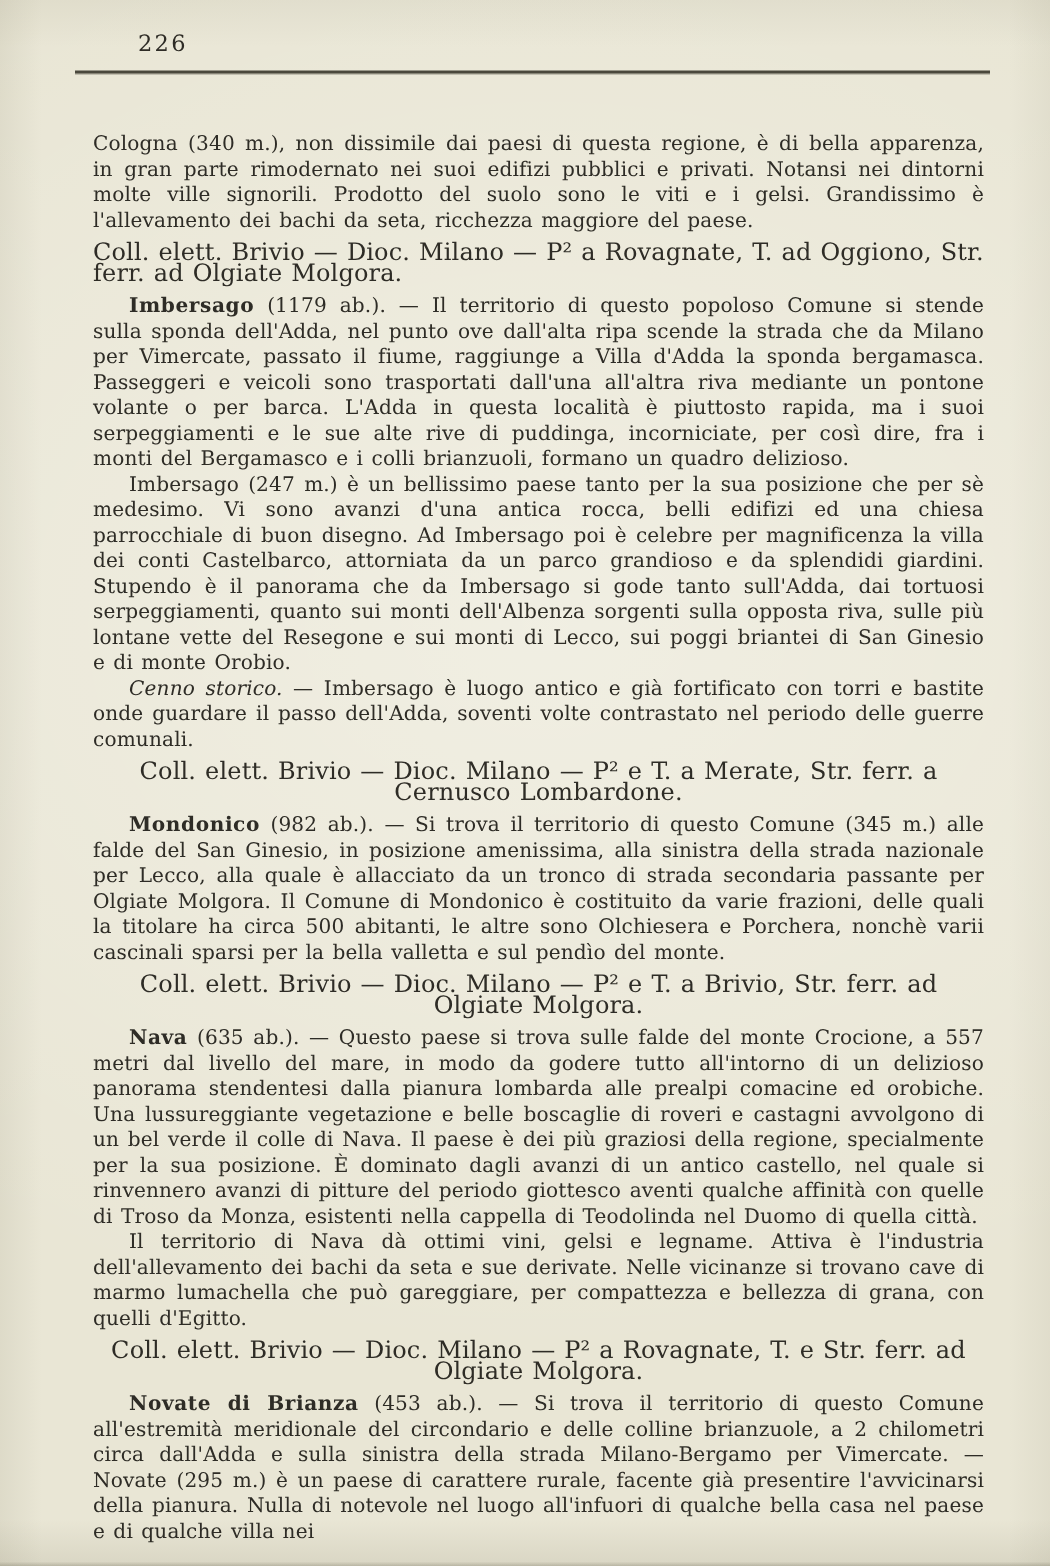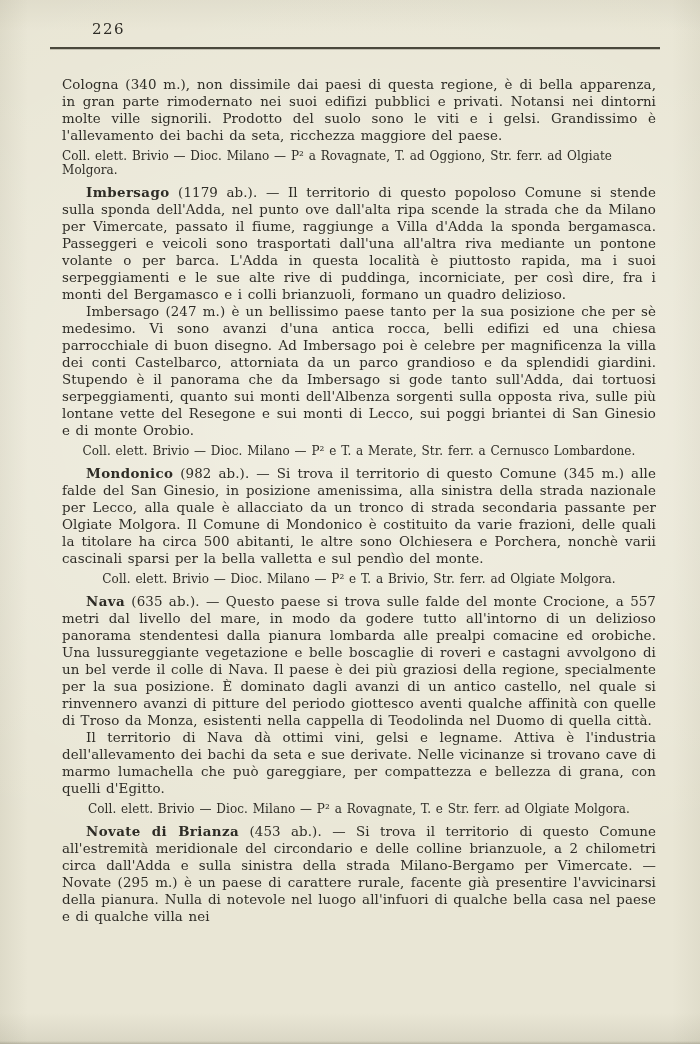--- a/index.html
+++ b/index.html
@@ -44,27 +44,27 @@
   }
 
   
   .content {
     position: absolute; top: 72px; left: 62px; width: 594px;
     font-size: 13.4px; line-height: 17px;
     text-align: justify;
     letter-spacing: 0.1px; word-spacing: 1.2px;
   }
   .entry { margin-top: 7px; }
-  .entry:first-child { margin-top: 4px; }
+  .entry:first-child { margin-top: 16px; }
   p.para { margin: 0; }
   p.indent { text-indent: 24px; }
   b.lead { font-weight: bold; letter-spacing: 0.4px; }
   i.lead-i { font-style: italic; }
   p.note {
-    font-size: 12px; line-height: 14px;
+    font-size: 16px; line-height: 14px;
     margin: 5px 0 3px 0;
     text-align: left; text-indent: 0;
     letter-spacing: 0.1px; word-spacing: 0.8px;
   }
   p.note.centered { text-align: center; }
 </style>
 </head>
 <body>
 
 <div class="page">
@@ -77,20 +77,21 @@
   <div class="content">
 
     <div class="entry">
       <p class="para"><span>Cologna (340 m.), non dissimile dai paesi di questa regione, è di bella apparenza, in gran parte rimodernato nei suoi edifizi pubblici e privati. Notansi nei dintorni molte ville signorili. Prodotto del suolo sono le viti e i gelsi. Grandissimo è l'allevamento dei bachi da seta, ricchezza maggiore del paese.</span></p>
       <p class="note">Coll. elett. Brivio — Dioc. Milano — P² a Rovagnate, T. ad Oggiono, Str. ferr. ad Olgiate Molgora.</p>
     </div>
 
     <div class="entry">
       <p class="para indent"><b class="lead">Imbersago</b><span> (1179 ab.). — Il territorio di questo popoloso Comune si stende sulla sponda dell'Adda, nel punto ove dall'alta ripa scende la strada che da Milano per Vimercate, passato il fiume, raggiunge a Villa d'Adda la sponda bergamasca. Passeggeri e veicoli sono trasportati dall'una all'altra riva mediante un pontone volante o per barca. L'Adda in questa località è piuttosto rapida, ma i suoi serpeggiamenti e le sue alte rive di puddinga, incorniciate, per così dire, fra i monti del Bergamasco e i colli brianzuoli, formano un quadro delizioso.</span></p>
       <p class="para indent"><span>Imbersago (247 m.) è un bellissimo paese tanto per la sua posizione che per sè medesimo. Vi sono avanzi d'una antica rocca, belli edifizi ed una chiesa parrocchiale di buon disegno. Ad Imbersago poi è celebre per magnificenza la villa dei conti Castelbarco, attorniata da un parco grandioso e da splendidi giardini. Stupendo è il panorama che da Imbersago si gode tanto sull'Adda, dai tortuosi serpeggiamenti, quanto sui monti dell'Albenza sorgenti sulla opposta riva, sulle più lontane vette del Resegone e sui monti di Lecco, sui poggi briantei di San Ginesio e di monte Orobio.</span></p>
+      <p class="para indent"><i class="lead-i">Cenno storico.</i><span> — Imbersago è luogo antico e già fortificato con torri e bastite onde guardare il passo dell'Adda, soventi volte contrastato nel periodo delle guerre comunali.</span></p>
       <p class="note centered">Coll. elett. Brivio — Dioc. Milano — P² e T. a Merate, Str. ferr. a Cernusco Lombardone.</p>
     </div>
 
     <div class="entry">
       <p class="para indent"><b class="lead">Mondonico</b><span> (982 ab.). — Si trova il territorio di questo Comune (345 m.) alle falde del San Ginesio, in posizione amenissima, alla sinistra della strada nazionale per Lecco, alla quale è allacciato da un tronco di strada secondaria passante per Olgiate Molgora. Il Comune di Mondonico è costituito da varie frazioni, delle quali la titolare ha circa 500 abitanti, le altre sono Olchiesera e Porchera, nonchè varii cascinali sparsi per la bella valletta e sul pendìo del monte.</span></p>
       <p class="note centered">Coll. elett. Brivio — Dioc. Milano — P² e T. a Brivio, Str. ferr. ad Olgiate Molgora.</p>
     </div>
 
     <div class="entry">
       <p class="para indent"><b class="lead">Nava</b><span> (635 ab.). — Questo paese si trova sulle falde del monte Crocione, a 557 metri dal livello del mare, in modo da godere tutto all'intorno di un delizioso panorama stendentesi dalla pianura lombarda alle prealpi comacine ed orobiche. Una lussureggiante vegetazione e belle boscaglie di roveri e castagni avvolgono di un bel verde il colle di Nava. Il paese è dei più graziosi della regione, specialmente per la sua posizione. È dominato dagli avanzi di un antico castello, nel quale si rinvennero avanzi di pitture del periodo giottesco aventi qualche affinità con quelle di Troso da Monza, esistenti nella cappella di Teodolinda nel Duomo di quella città.</span></p>

